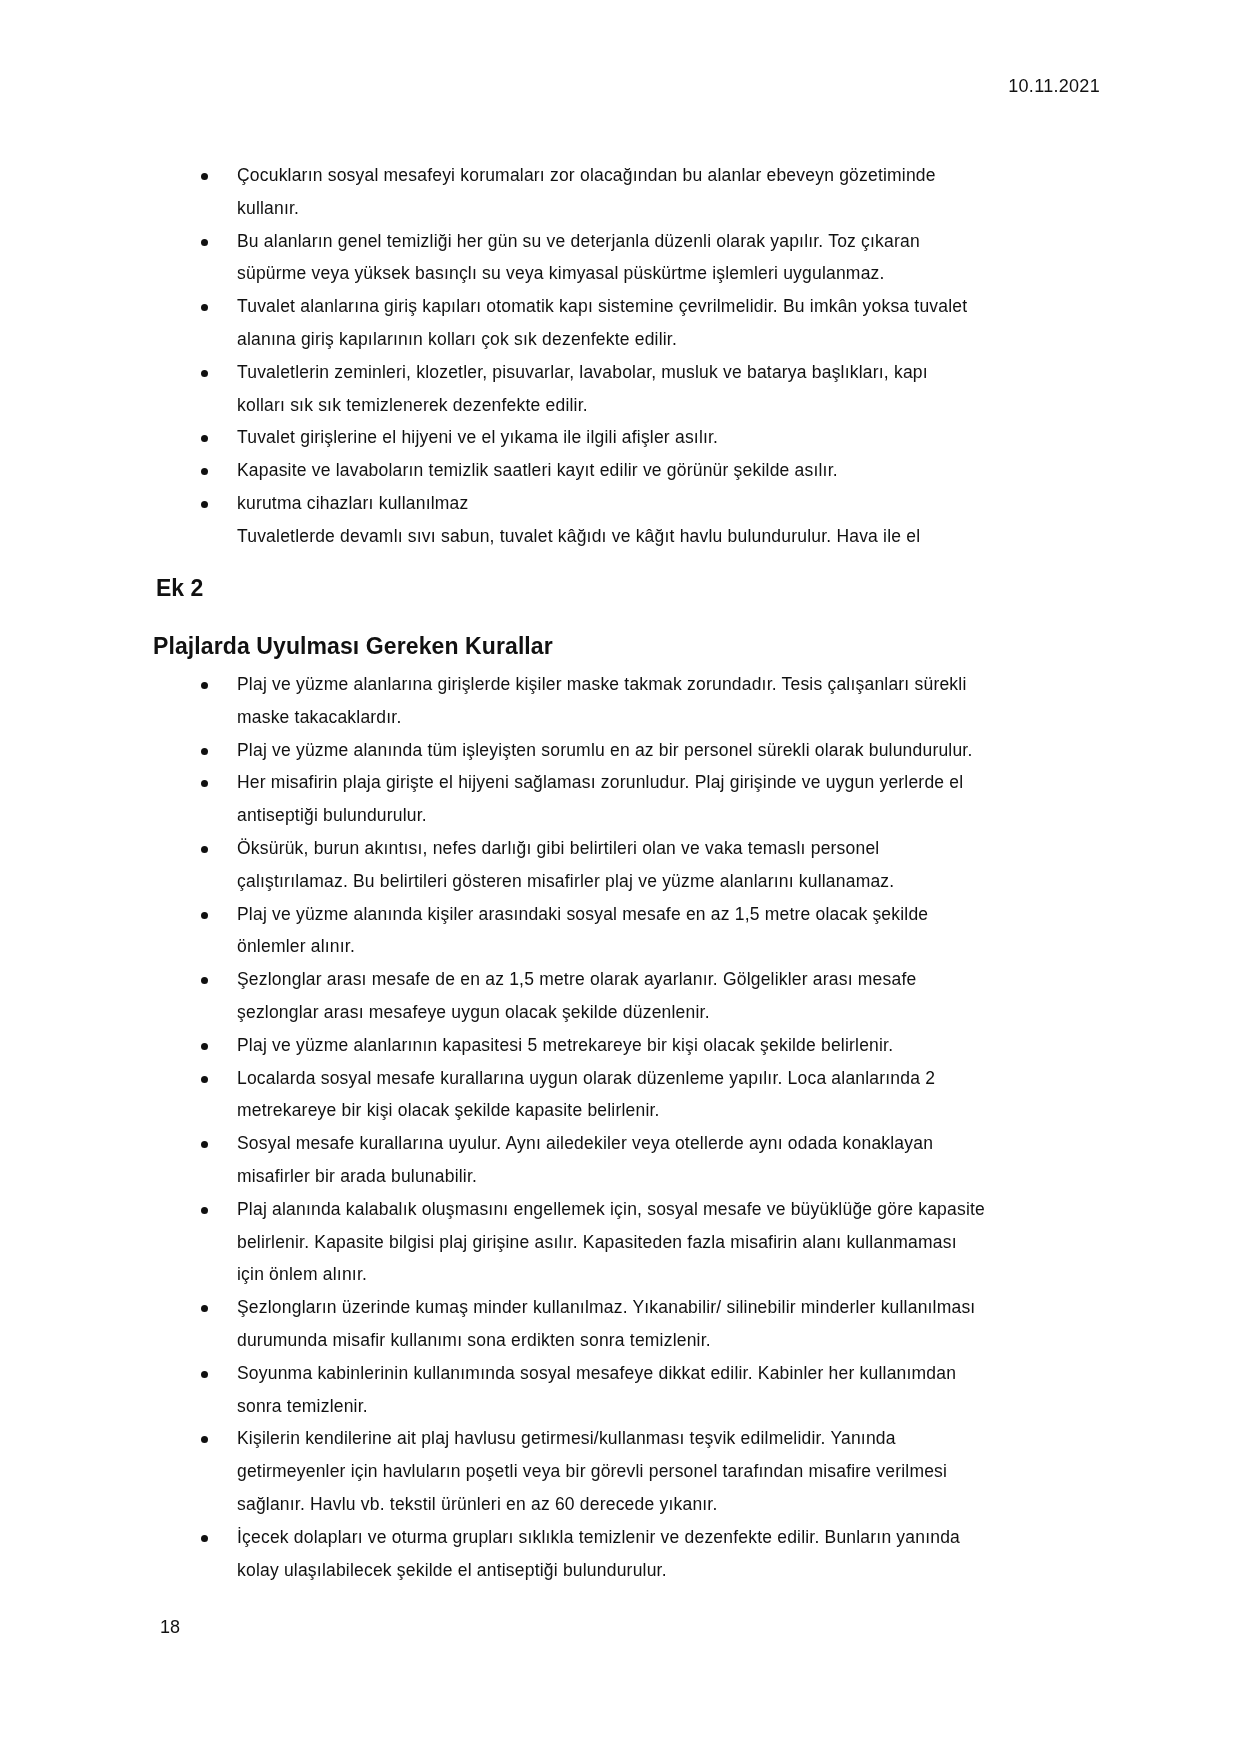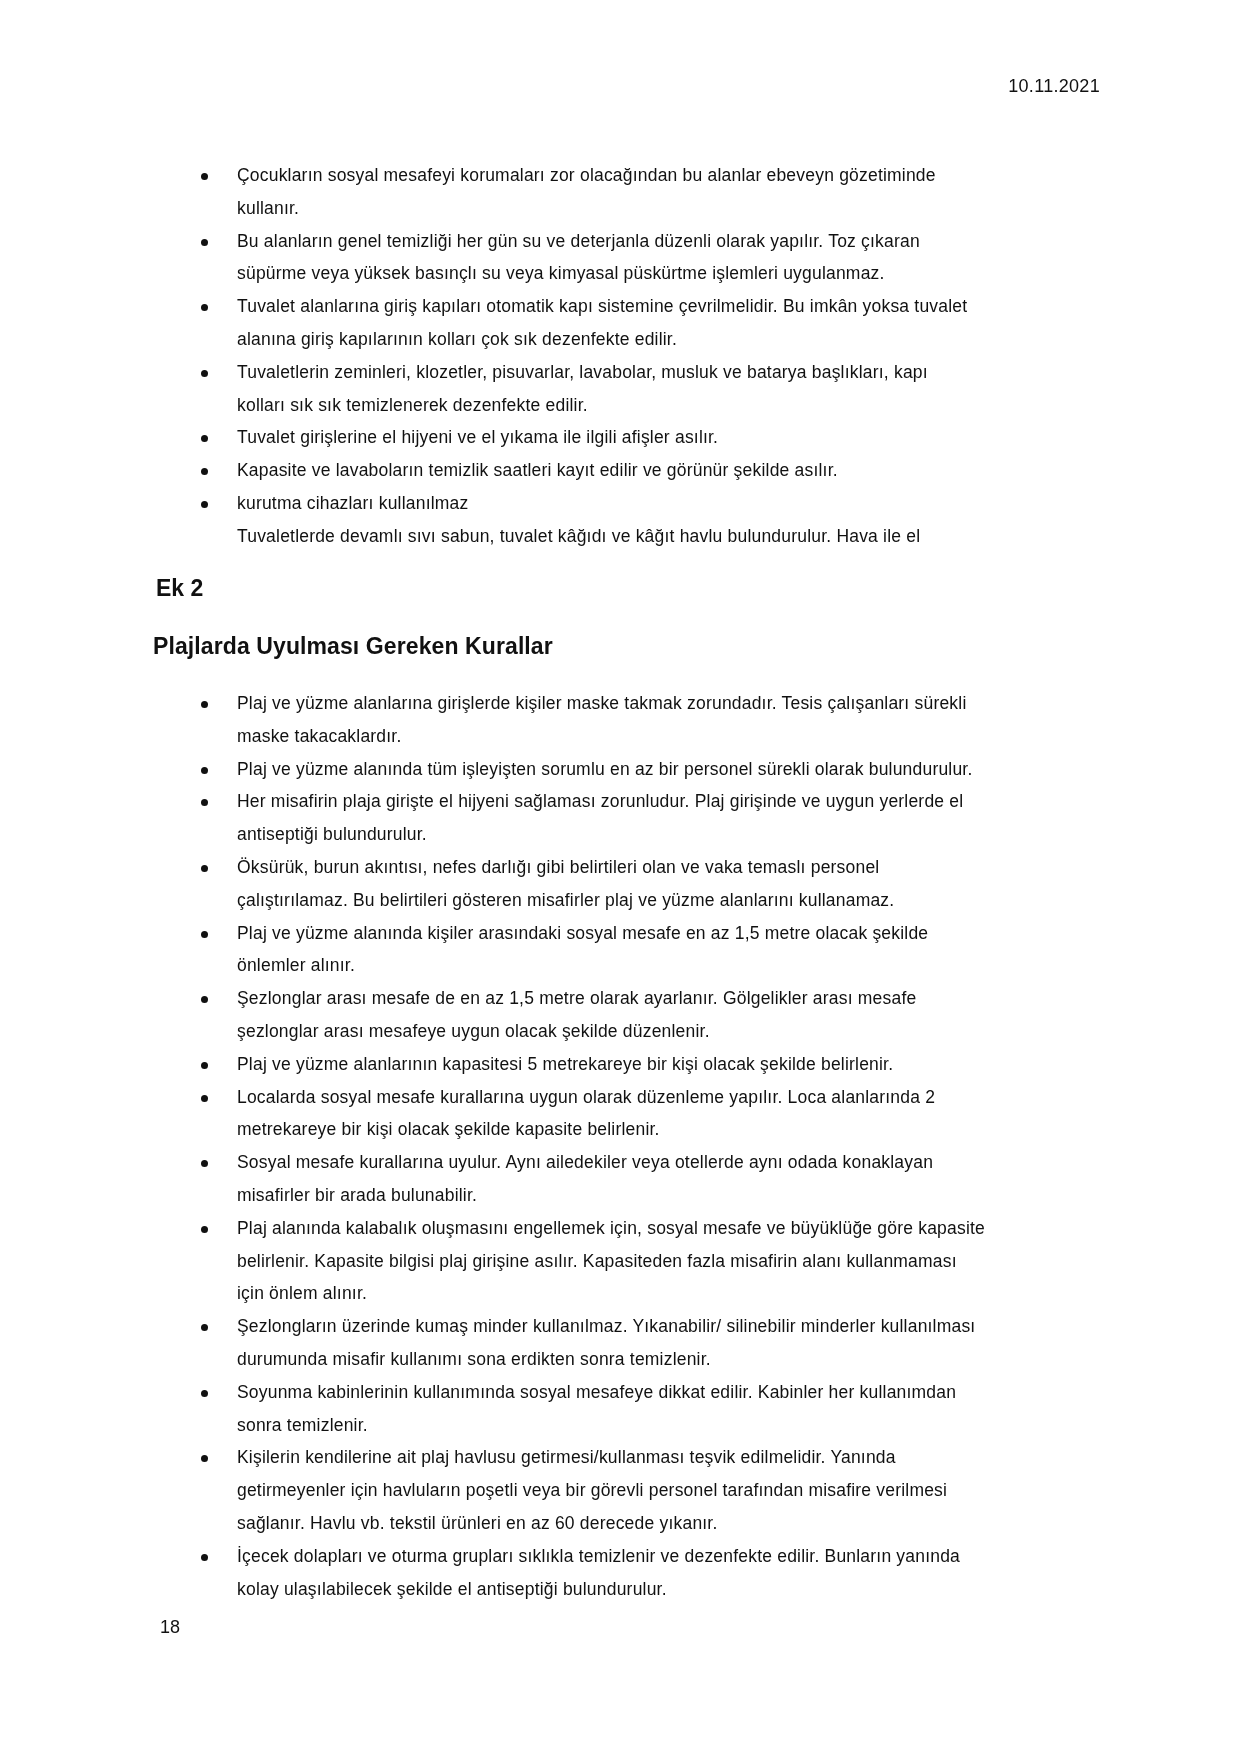--- a/index.html
+++ b/index.html
@@ -5,21 +5,21 @@
     html, body { margin: 0; padding: 0; background: #ffffff; }
     body { width: 1240px; height: 1754px; position: relative; overflow: hidden;
       font-family: "Liberation Sans", sans-serif; color: #111111; }
     .page { position: absolute; left: 0; top: 0; width: 1240px; height: 1754px; }
     .date { position: absolute; top: 76px; right: 140px; font-size: 18px; letter-spacing: 0.3px; }
     .list { position: absolute; left: 0; margin: 13px; padding: 0; list-style: none; }
     .list li { position: relative; padding-left: 224px; font-size: 17.5px; line-height: 32.8px; letter-spacing: 0.2px; }
     .list li .bullet { position: absolute; left: 188px; top: 14px; width: 7px; height: 7px; border-radius: 50%; background: #111; }
     .list li .ln { display: block; white-space: nowrap; }
     .list1 { top: 146px; }
-    .list2 { top: 674px; }
+    .list2 { top: 655px; }
     .h-ek { position: absolute; left: 148px; top: 567px; font-size: 23px; font-weight: bold; margin: 8px; }
     .h-title { position: absolute; left: 145px; top: 625px; font-size: 23px; font-weight: bold; margin: 8px; letter-spacing: 0.1px; }
     .pagenum { position: absolute; left: 160px; top: 1617px; font-size: 18px; }
   </style>
 </head>
 <body>
 
 <div class="page">
   <div class="date">10.11.2021</div>
 

